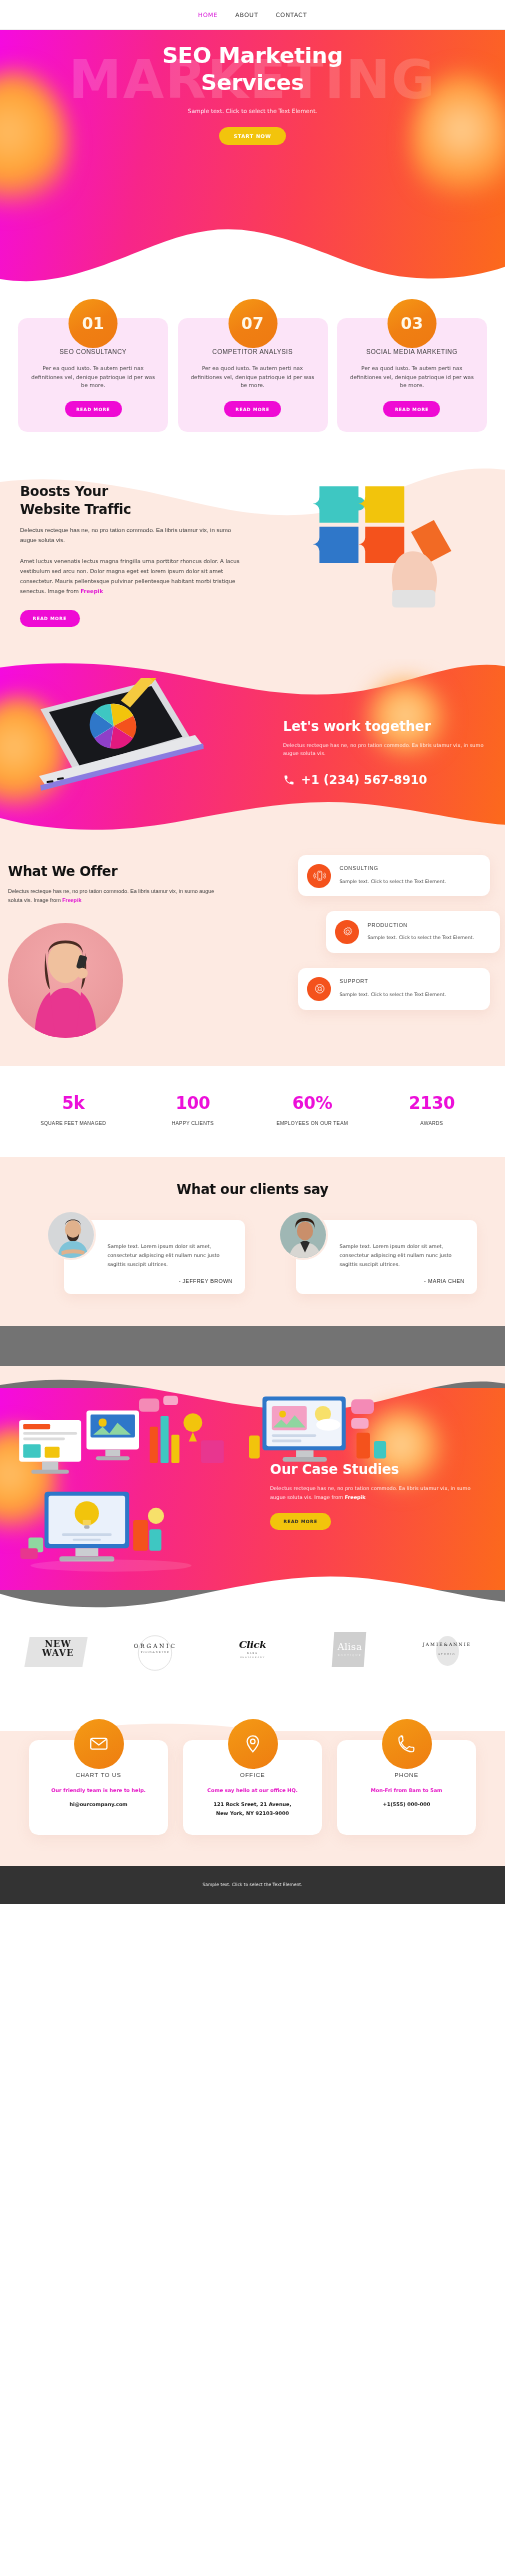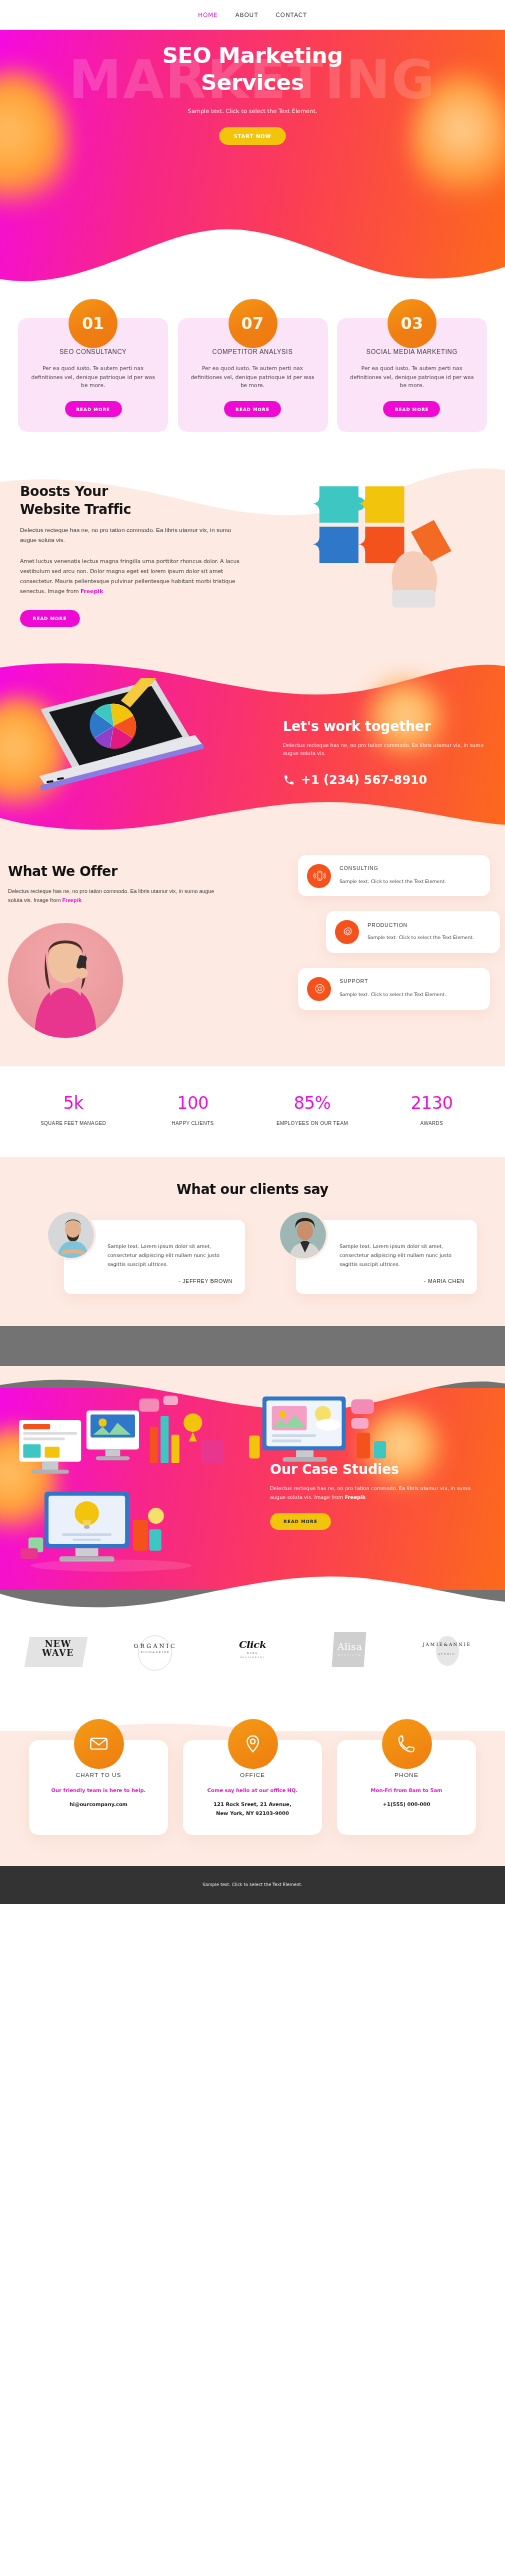--- a/index.html
+++ b/index.html
@@ -273,21 +273,21 @@
     font-family: "DejaVu Sans", sans-serif;
   }
 
   
   .stats {
     background: #fff; padding: 27px 13.5px 30px;
     display: flex; justify-content: space-around; text-align: center;
   }
   .stat { width: 101px; }
   .stat .num {
-    font-size: 17px; font-weight: 400; color: #ec0fd9;
+    font-size: 17px; font-weight: 700; color: #ec0fd9;
     font-family: "DejaVu Sans", sans-serif; letter-spacing: -0.3px;
   }
   .stat .lbl {
     margin-top: 6.7px; font-size: 5px; letter-spacing: 0.2px; line-height: 1.5;
     color: #3a3a3a; font-family: "Liberation Sans", sans-serif;
   }
 
   
   .testi { background: #fdeae2; padding: 24px 15px 32px; }
   .testi h2 {
@@ -626,21 +626,21 @@
   <section class="stats">
     <div class="stat">
       <div class="num">5k</div>
       <div class="lbl">SQUARE FEET MANAGED</div>
     </div>
     <div class="stat">
       <div class="num">100</div>
       <div class="lbl">HAPPY CLIENTS</div>
     </div>
     <div class="stat">
-      <div class="num">85%</div>
+      <div class="num">60%</div>
       <div class="lbl">EMPLOYEES ON OUR TEAM</div>
     </div>
     <div class="stat">
       <div class="num">2130</div>
       <div class="lbl">AWARDS</div>
     </div>
   </section>
 
   <section class="testi">
     <h2>What our clients say</h2>

